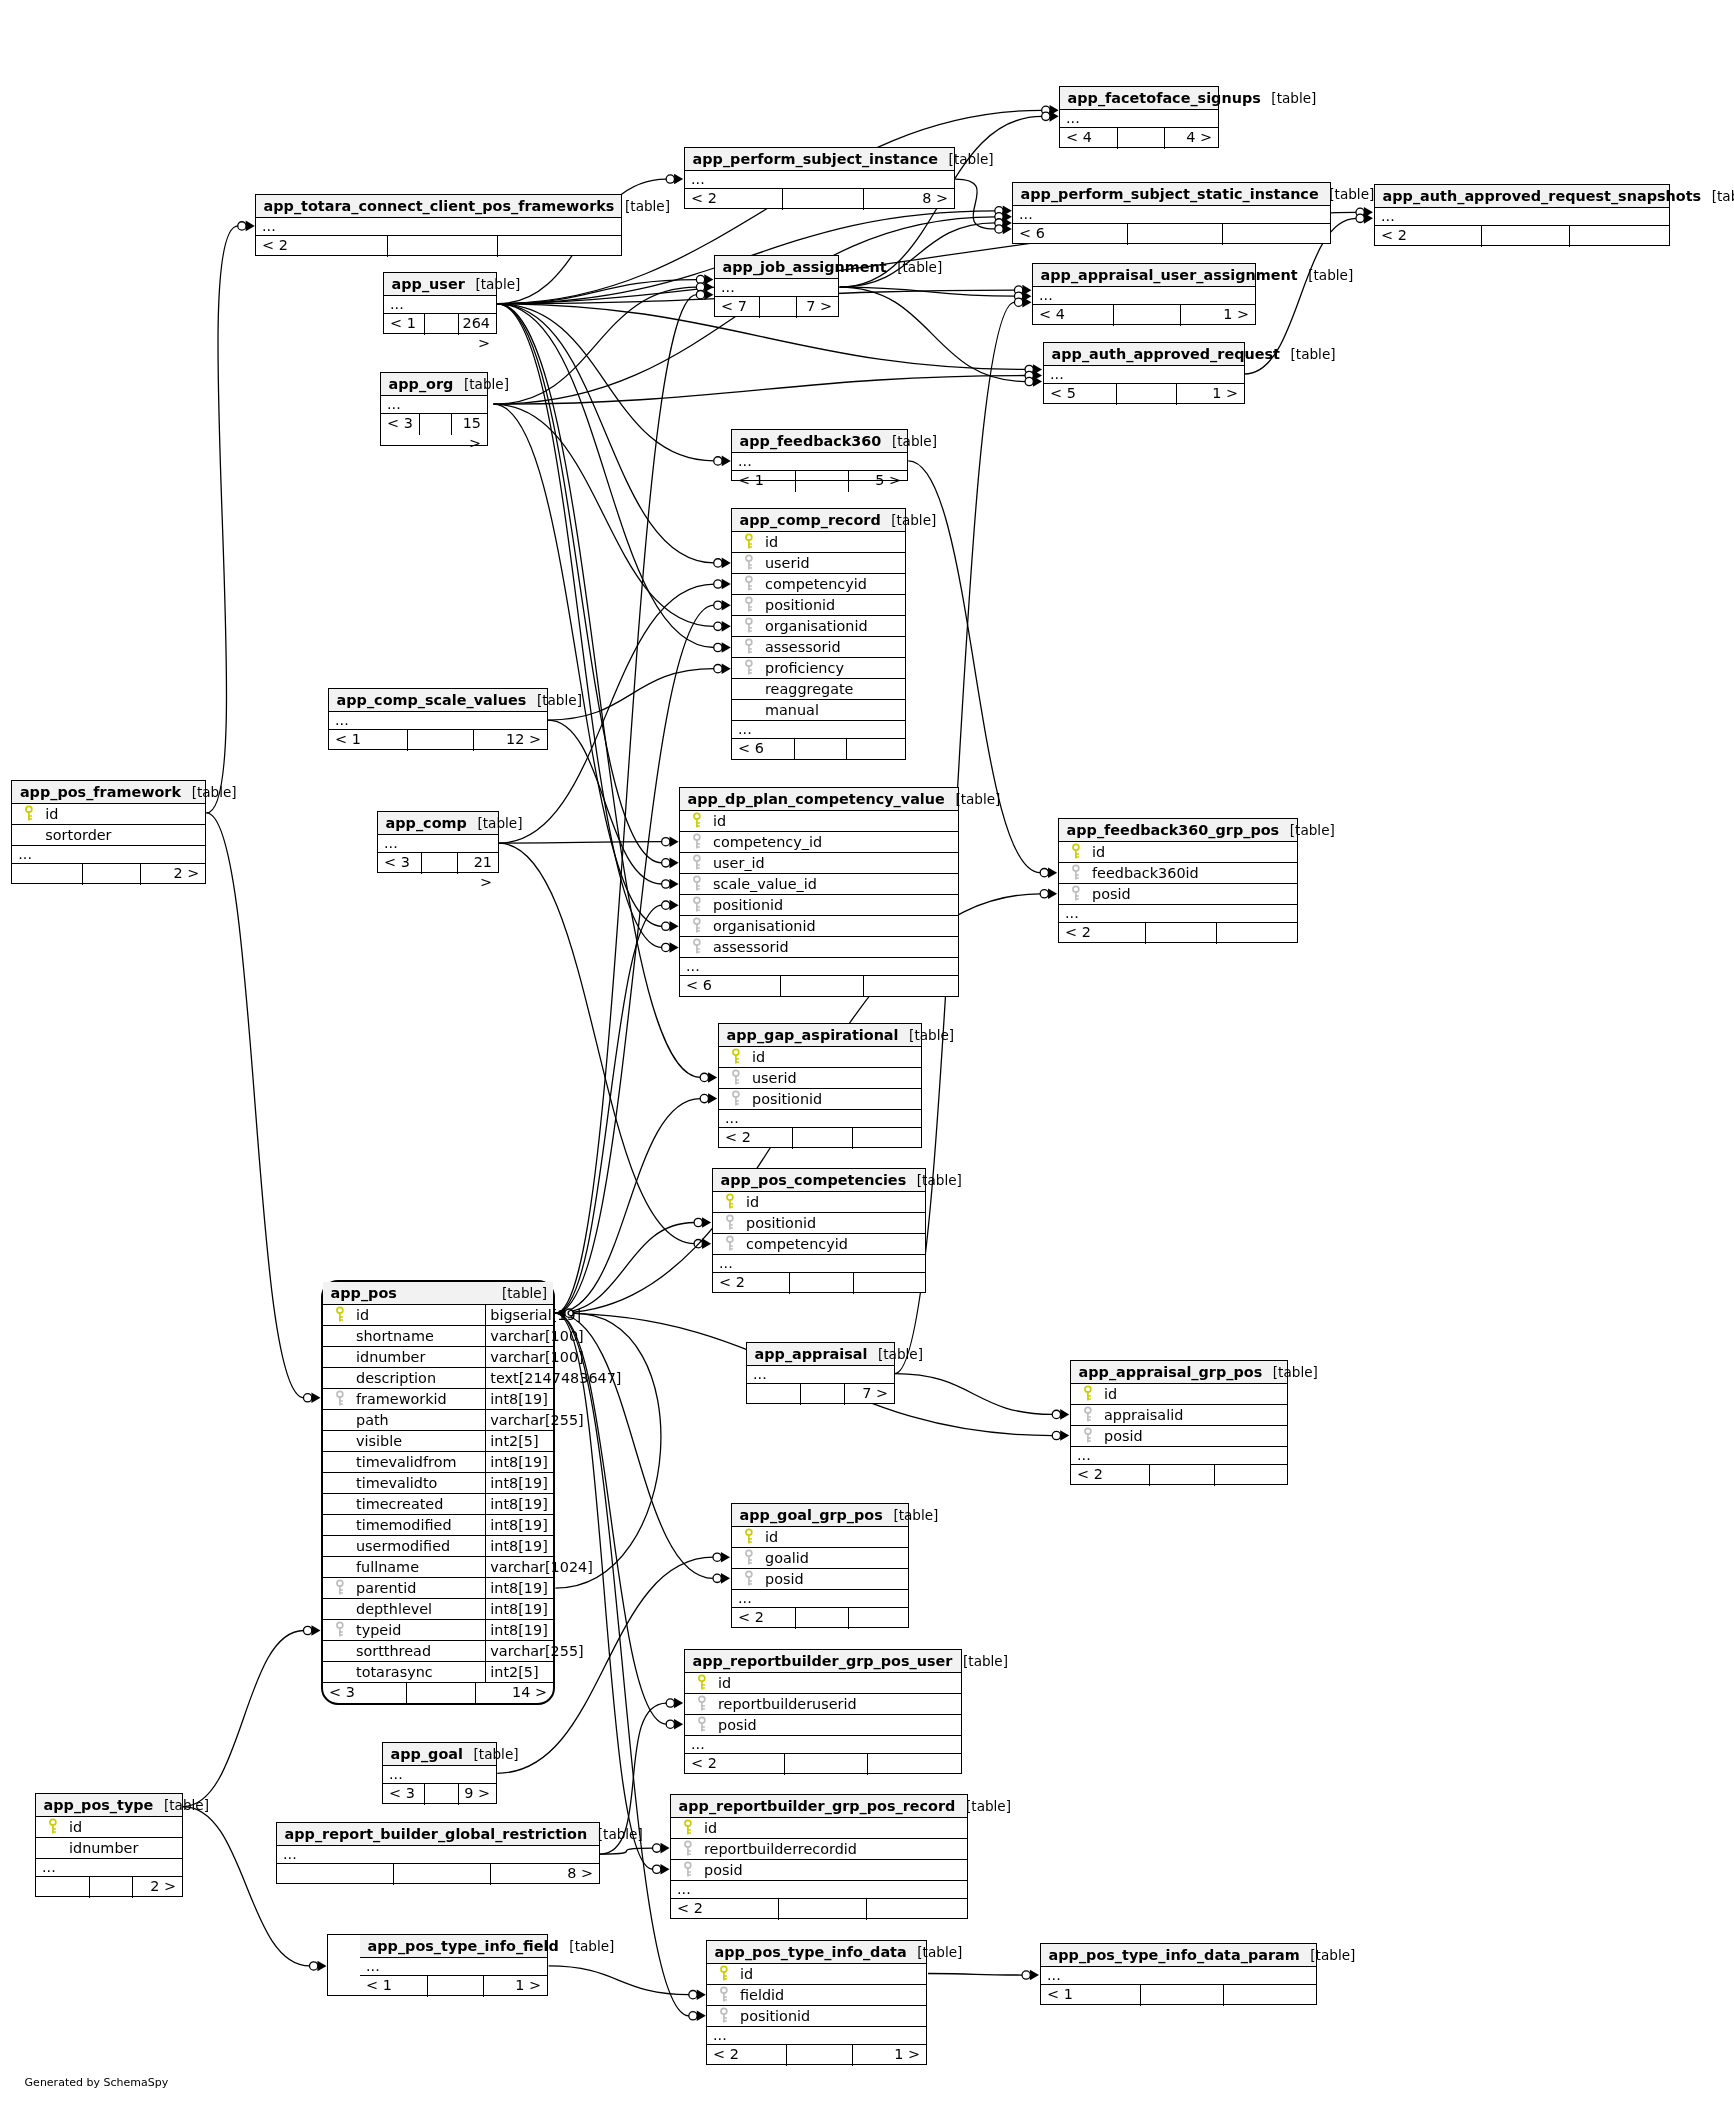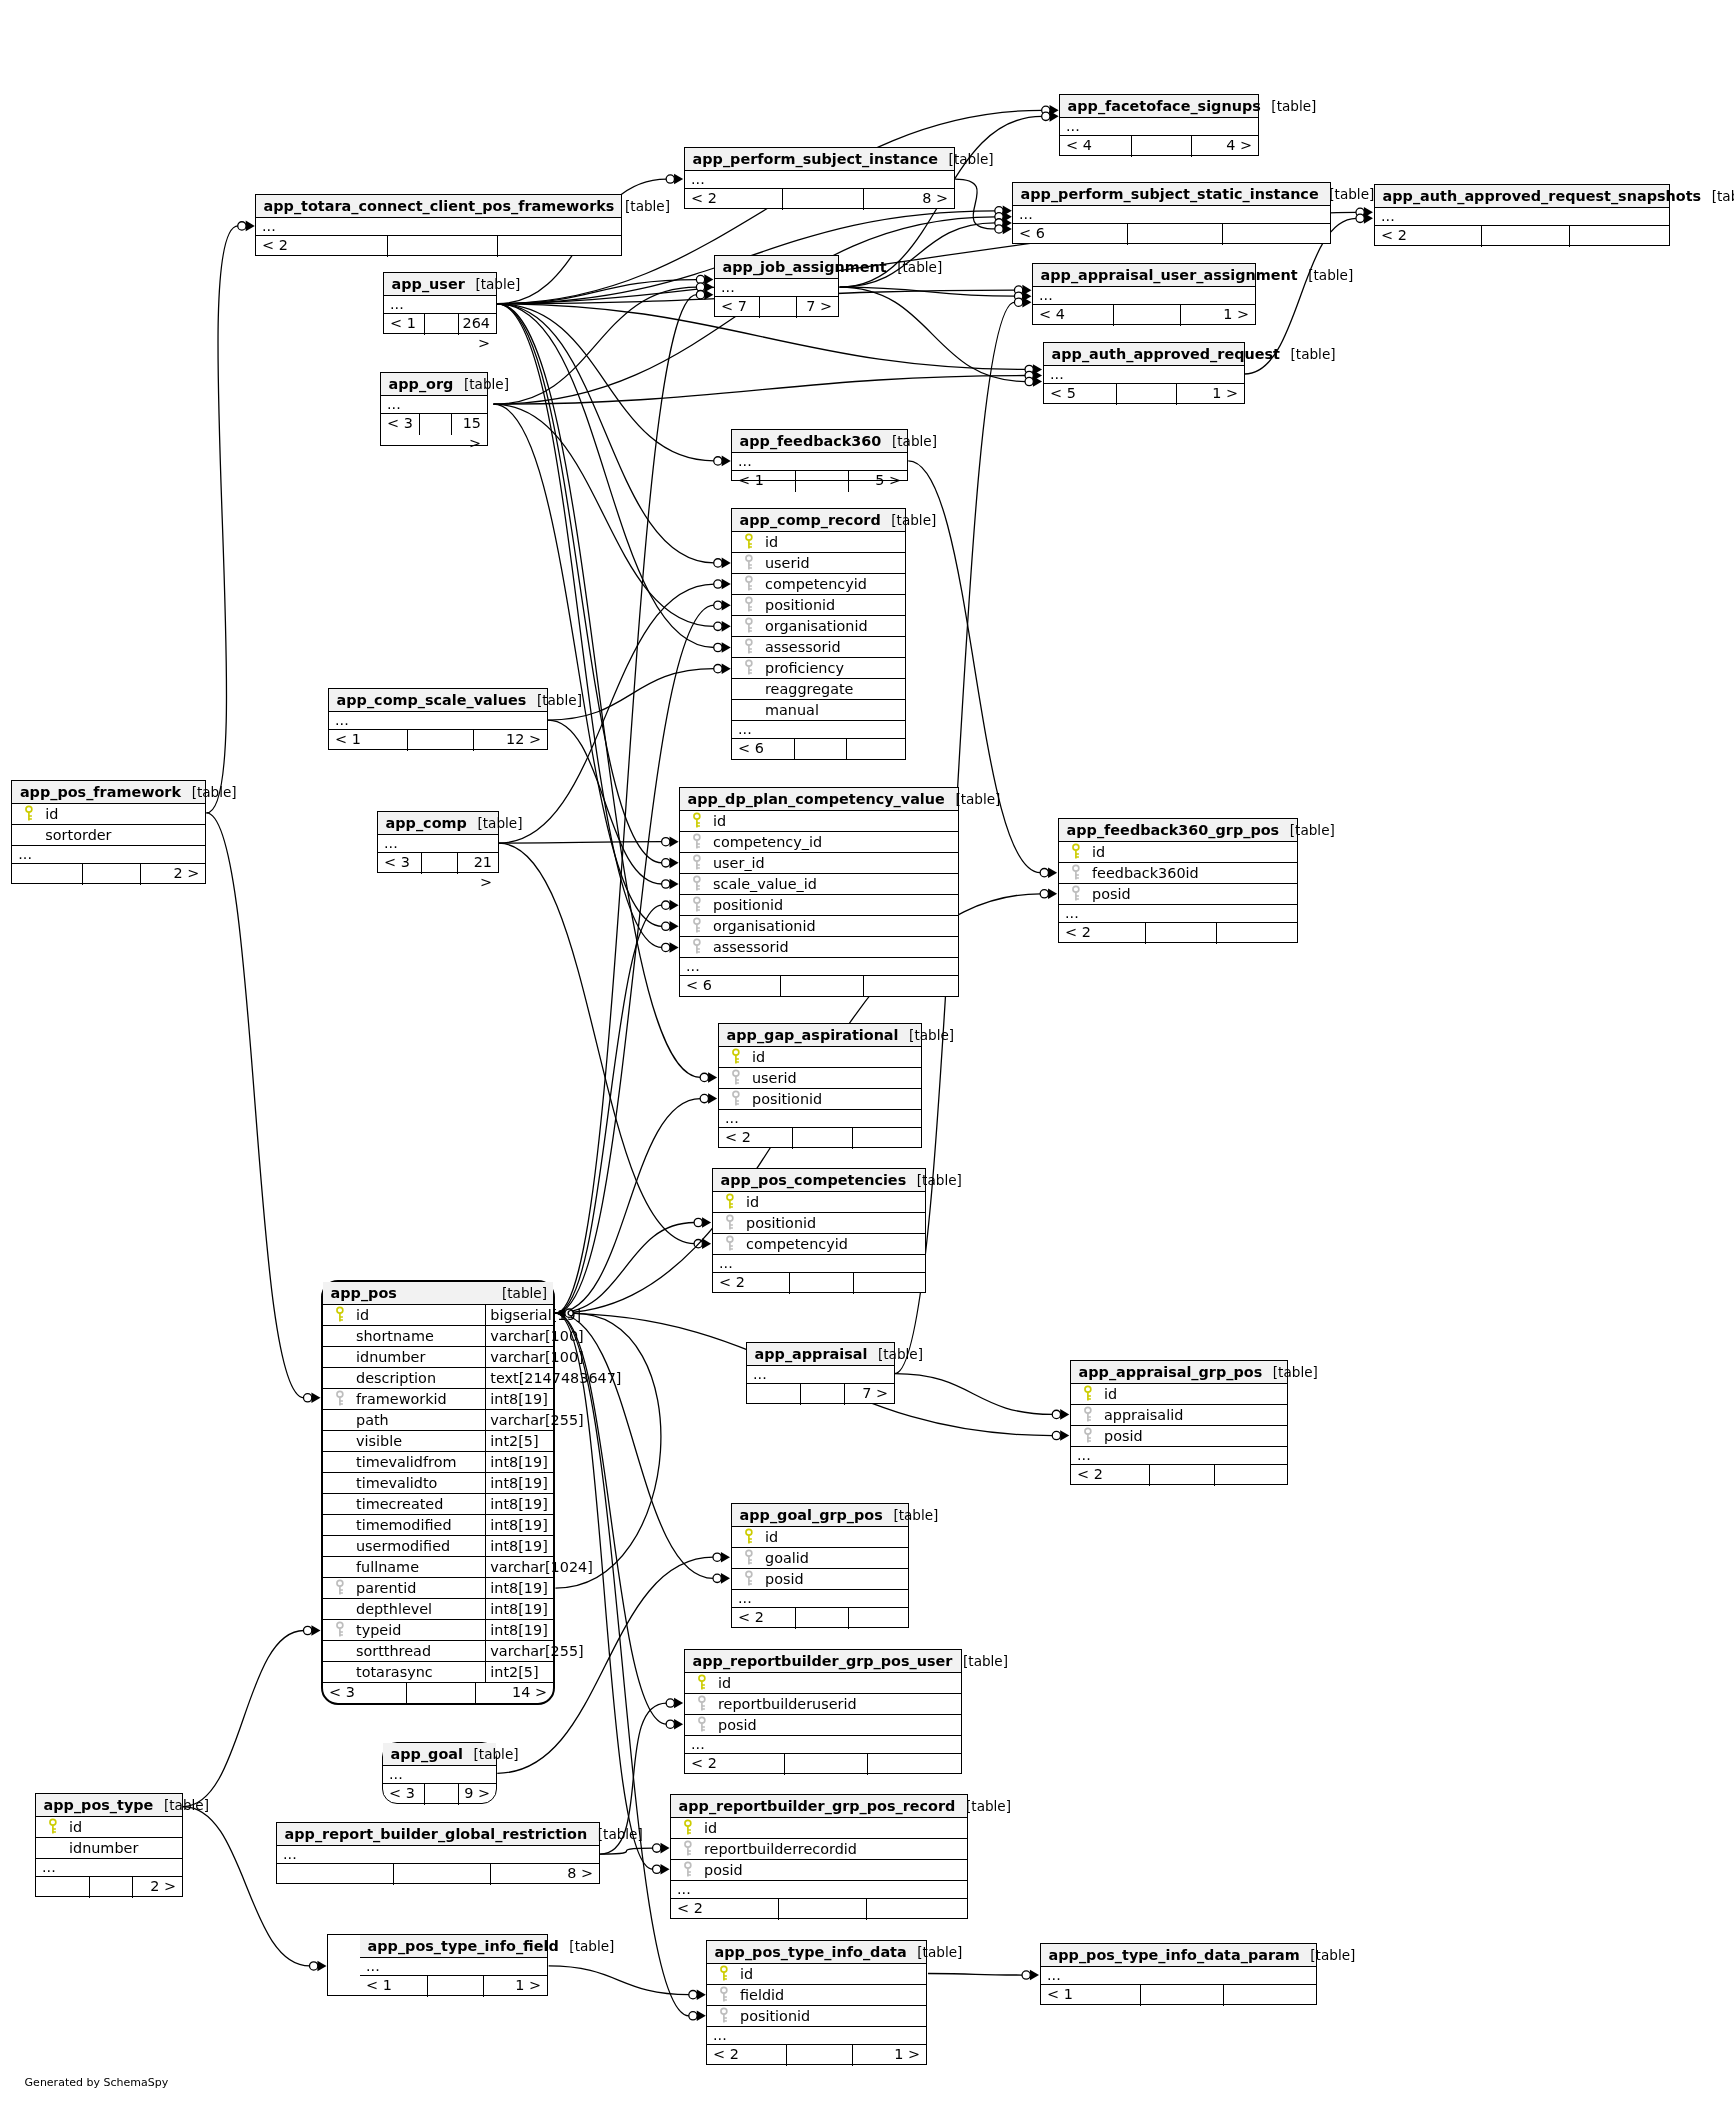--- a/index.html
+++ b/index.html
@@ -270,21 +270,21 @@
         <span class="tname">app_perform_subject_instance</span>
         <span class="ttag">[table]</span>
       </div>
       <div class="dots">...</div>
       <div class="foot">
         <span class="f-l">&lt; 2</span>
         <span class="f-m"></span>
         <span class="f-r">8 &gt;</span>
       </div>
     </div>
-    <div class="tbl" style="left: 1059px; top: 94px; width: 200px; height: 62px;">
+    <div class="tbl" style="left: 1059px; top: 86px; width: 160px; height: 62px;">
       <div class="hdr">
         <span class="tname">app_facetoface_signups</span>
         <span class="ttag">[table]</span>
       </div>
       <div class="dots">...</div>
       <div class="foot">
         <span class="f-l">&lt; 4</span>
         <span class="f-m"></span>
         <span class="f-r">4 &gt;</span>
       </div>
@@ -903,21 +903,21 @@
         </span>
         <span class="cname">posid</span>
       </div>
       <div class="dots">...</div>
       <div class="foot">
         <span class="f-l">&lt; 2</span>
         <span class="f-m"></span>
         <span class="f-r"></span>
       </div>
     </div>
-    <div class="tbl" style="left: 382px; top: 1742px; width: 115px; height: 62px; border-radius: 15px;">
+    <div class="tbl" style="left: 382px; top: 1742px; width: 115px; height: 62px;">
       <div class="hdr">
         <span class="tname">app_goal</span>
         <span class="ttag">[table]</span>
       </div>
       <div class="dots">...</div>
       <div class="foot">
         <span class="f-l">&lt; 3</span>
         <span class="f-m"></span>
         <span class="f-r">9 &gt;</span>
       </div>

